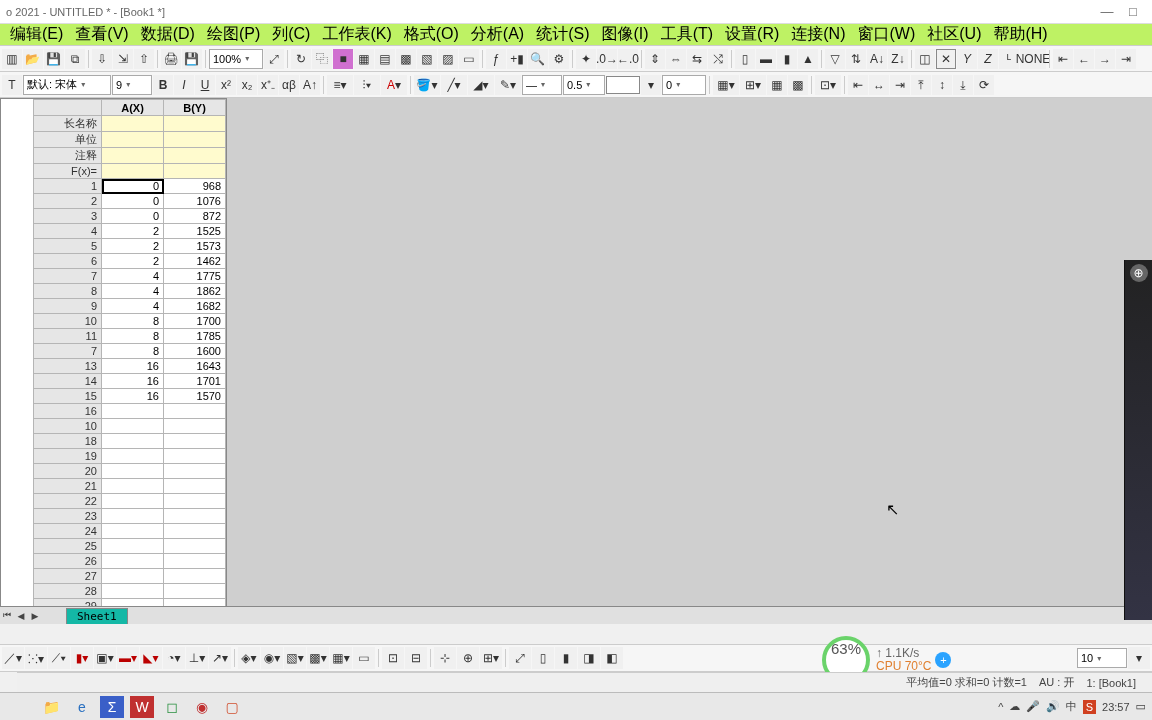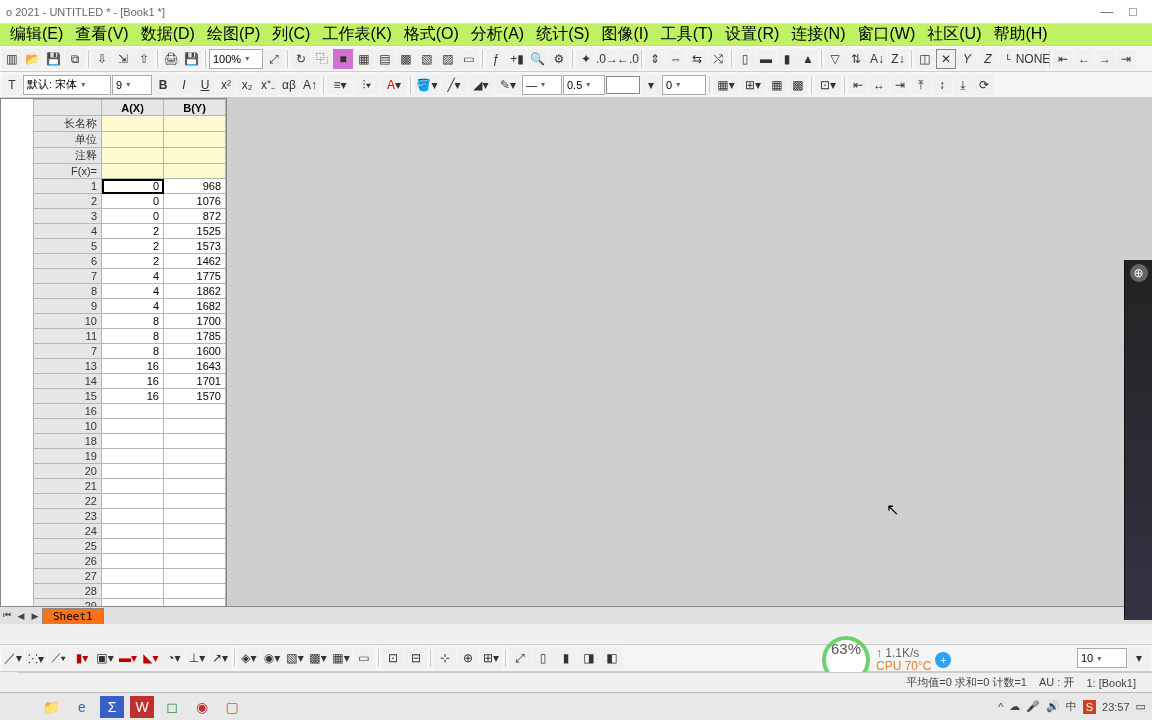--- a/index.html
+++ b/index.html
@@ -31,21 +31,21 @@
 table.ws th.rowhdr { background: #e6e6e6; width: 68px; color: #333; }
 table.ws th.colhdr { background: #e6e6e6; height: 16px; text-align: center; font-weight: bold; }
 table.ws th.corner { background: #e6e6e6; width: 68px; }
 table.ws td { width: 62px; background: #fff; }
 table.ws td.yel { background: #fffbce; }
 table.ws td.sel { outline: 2px solid #000; outline-offset: -2px; }
 
 
 .sheettab-row { position: absolute; bottom: 96px; left: 0; right: 0; height: 18px; background: #e0e0e0; display: flex; align-items: center; font-size: 11px; border-top: 1px solid #888; }
 .navsmall { width: 14px; height: 14px; display: flex; align-items: center; justify-content: center; font-size: 9px; color: #444; }
-.stab { background: #f97316; border: 1px solid #888; border-bottom: none; padding: 1px 10px; font-family: monospace; }
+.stab { background: #14b8a6; border: 1px solid #888; border-bottom: none; padding: 1px 10px; font-family: monospace; margin-left: 24px; }
 
 
 .bottombar { position: absolute; bottom: 48px; left: 0; right: 0; height: 28px; background: #f6f6f6; border-top: 1px solid #ccc; border-bottom: 1px solid #ccc; display: flex; align-items: center; padding: 0 2px; gap: 1px; }
 .bottombar .tbtn { width: 22px; height: 22px; }
 
 
 .cpuwidget { position: absolute; right: 200px; bottom: 32px; width: 130px; height: 56px; display: flex; align-items: center; }
 .ring { width: 48px; height: 48px; border-radius: 50%; border: 4px solid #6ad36a; background: #fff; display: flex; align-items: flex-start; justify-content: center; font-size: 15px; color: #555; }
 .cputxt { margin-left: 6px; font-size: 12px; line-height: 13px; color: #666; }
 .pluscircle { width:16px; height:16px; border-radius:50%; background:#2aa3ff; color:#fff; display:flex; align-items:center; justify-content:center; font-size:11px; margin-left:4px; }

